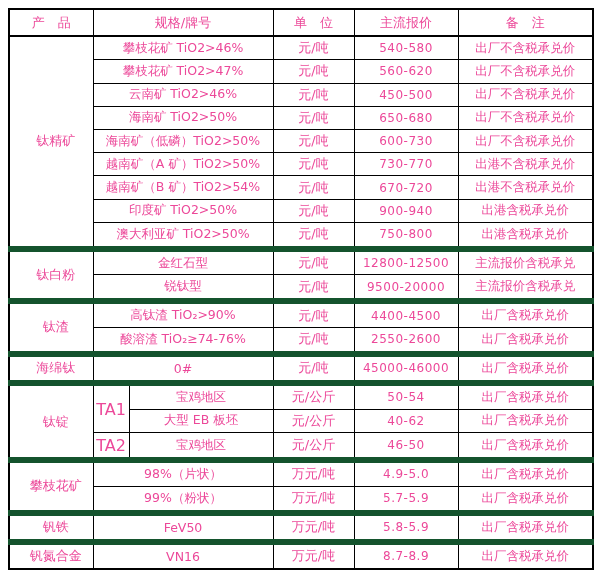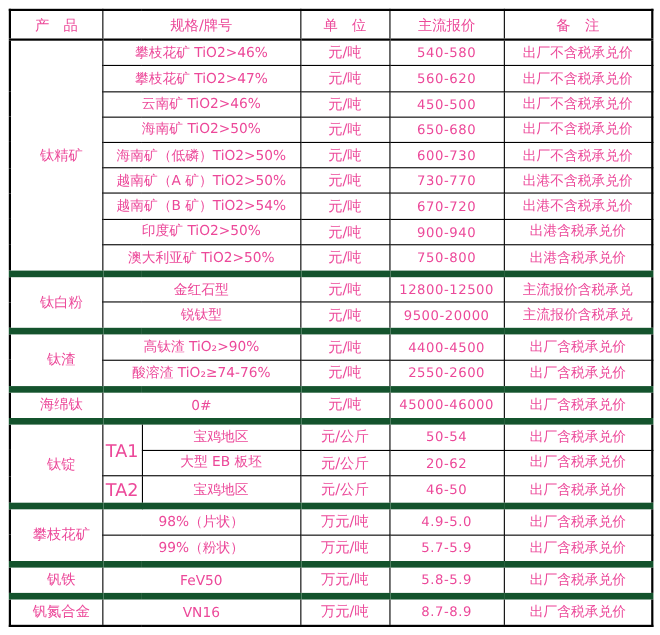--- a/index.html
+++ b/index.html
@@ -170,21 +170,21 @@
         <td rowspan="3" class="product-cell">钛锭</td>
         <td rowspan="2" class="ta-grade-cell">TA1</td>
         <td class="spec-cell">宝鸡地区</td>
         <td class="unit-cell">元/公斤</td>
         <td class="price-cell">50-54</td>
         <td class="note-cell">出厂含税承兑价</td>
       </tr>
       <tr>
         <td class="spec-cell">大型 EB 板坯</td>
         <td class="unit-cell">元/公斤</td>
-        <td class="price-cell">20-62</td>
+        <td class="price-cell">40-62</td>
         <td class="note-cell">出厂含税承兑价</td>
       </tr>
       <tr>
         <td class="ta-grade-cell">TA2</td>
         <td class="spec-cell">宝鸡地区</td>
         <td class="unit-cell">元/公斤</td>
         <td class="price-cell">46-50</td>
         <td class="note-cell">出厂含税承兑价</td>
       </tr>
 

